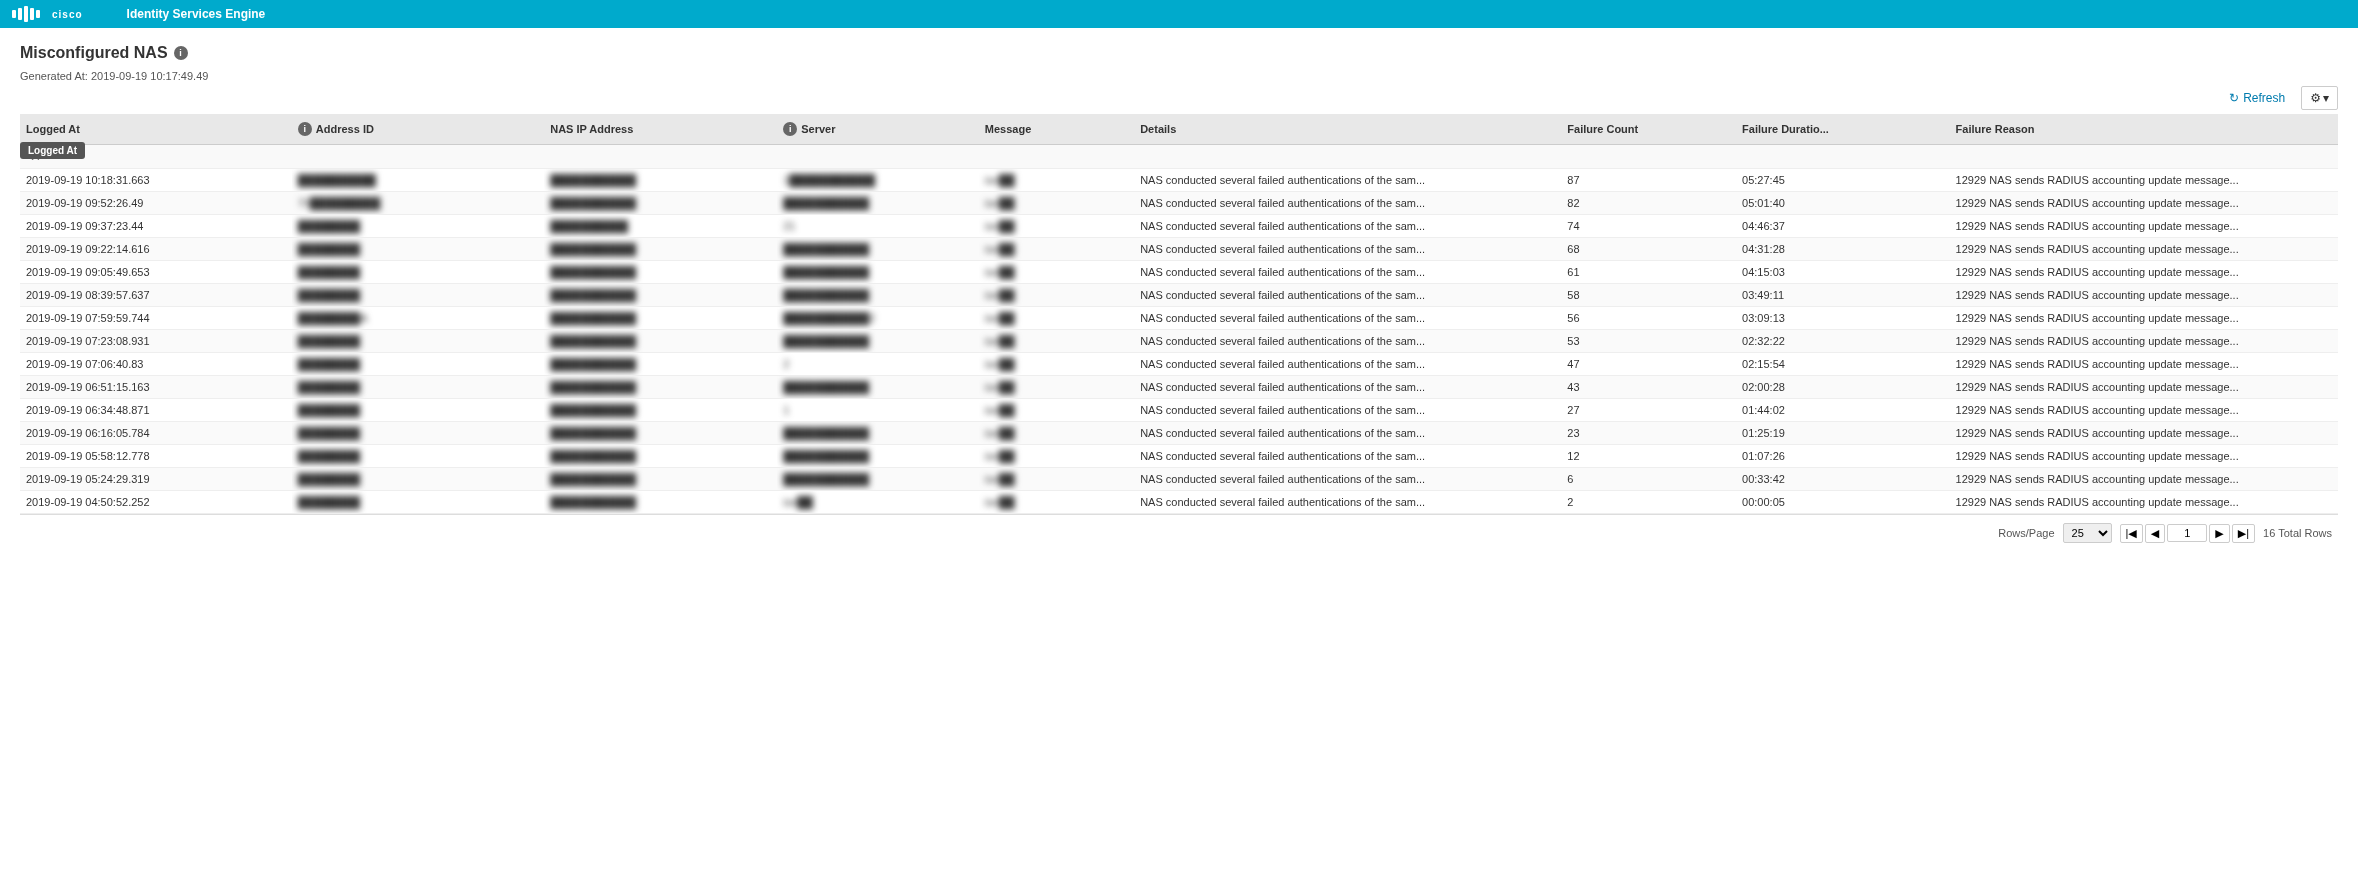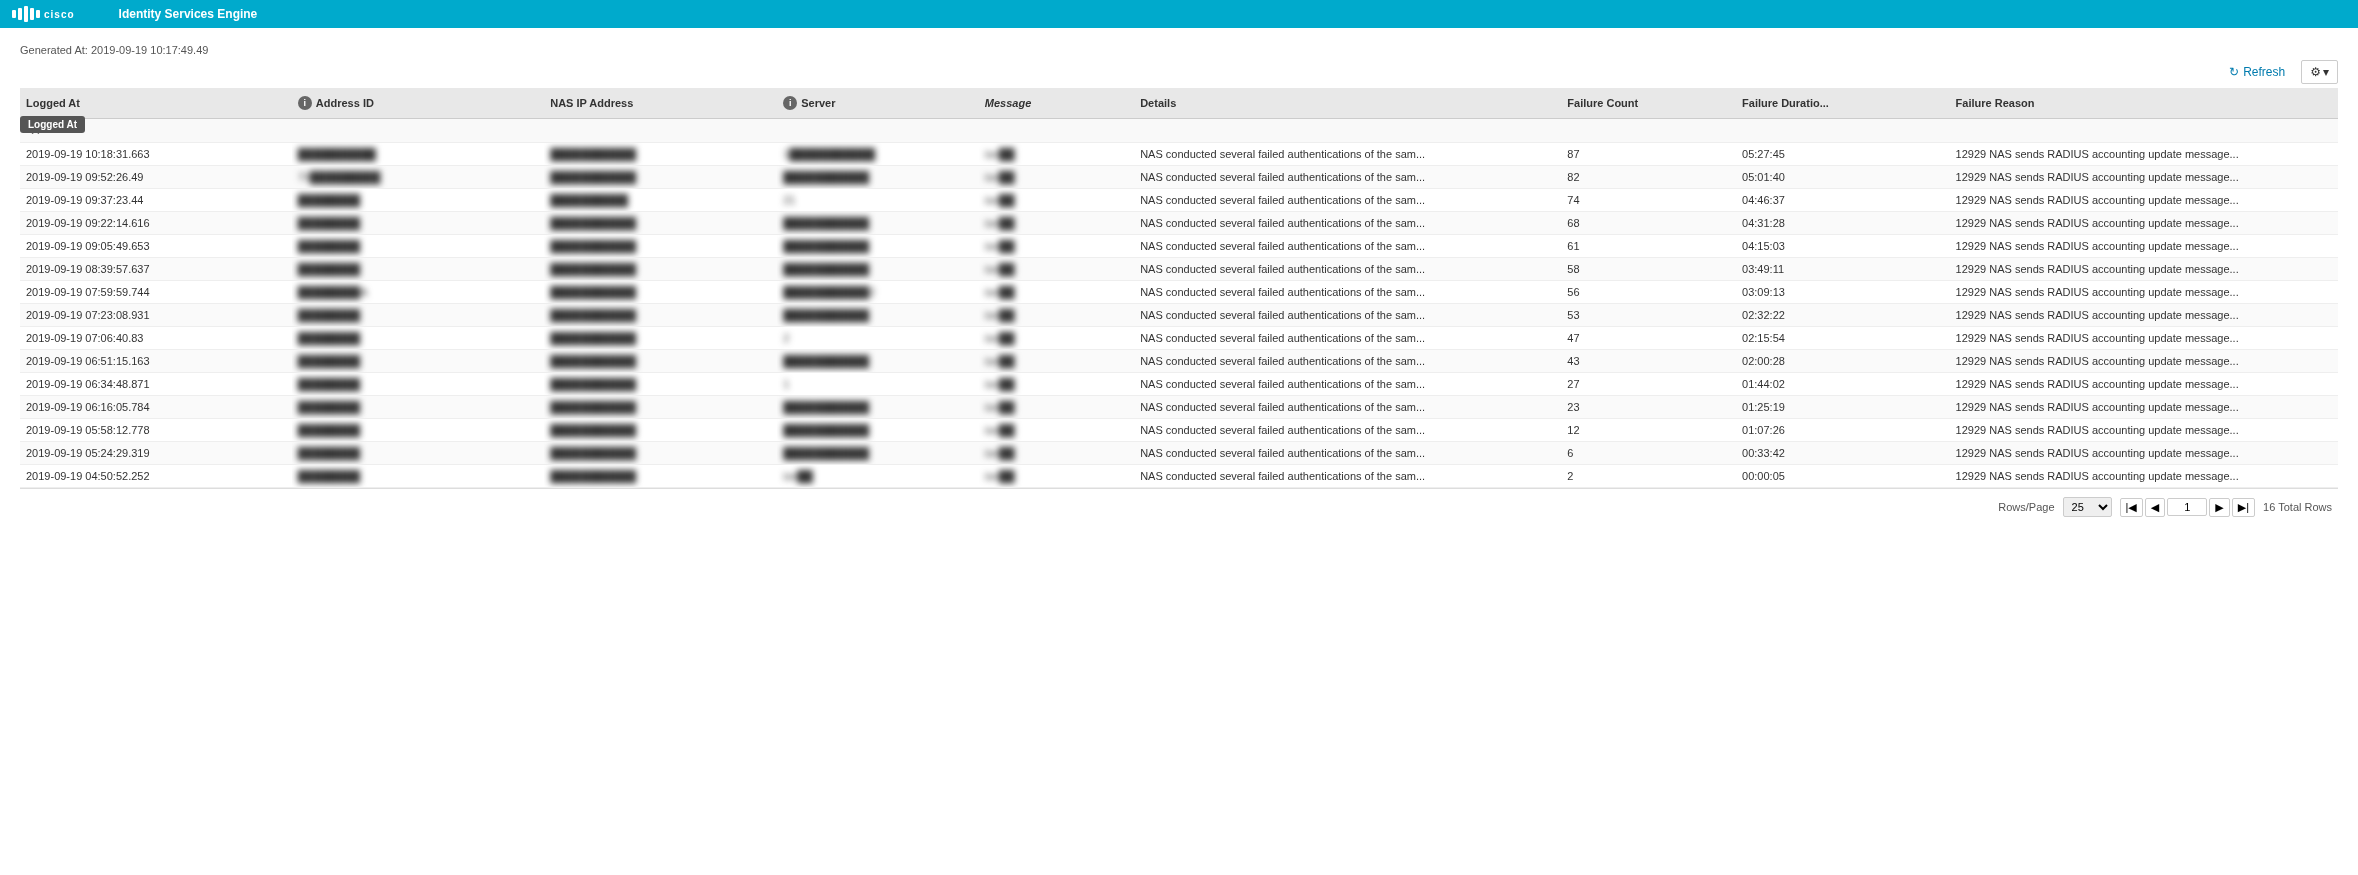--- a/index.html
+++ b/index.html
@@ -10,21 +10,21 @@
       background: #00aacc;
       height: 28px;
       display: flex;
       align-items: center;
       padding: 0 12px;
       gap: 8px;
     }
     .top-bar-logo {
       display: flex;
       align-items: center;
-      gap: 0;
+      gap: 8px;
     }
     .cisco-logo {
       font-size: 10px;
       font-weight: bold;
       color: white;
       letter-spacing: 1px;
     }
     .app-title {
       color: white;
       font-size: 12px;
@@ -235,20 +235,24 @@
       <rect x="18" y="2" width="4" height="12" rx="1" fill="white"></rect>
       <rect x="24" y="4" width="4" height="8" rx="1" fill="white"></rect>
     </svg>
     <span class="cisco-logo">cisco</span>
   </div>
   <span class="app-title">Identity Services Engine</span>
 </div>
 
 <div class="main-content">
 
+  <div class="page-title">
+    <span>Misconfigured NAS</span>
+    <span class="info-icon">i</span>
+  </div>
   <div class="page-meta">Generated At: 2019-09-19 10:17:49.49</div>
 
   <div class="toolbar">
     <button class="refresh-btn">
       <span>↻</span>
       <span>Refresh</span>
     </button>
     <button class="settings-btn">
       <span>⚙</span>
       <span>▾</span>
@@ -272,21 +276,21 @@
         </th>
         <th class="sortable" style="min-width:120px;">
           <span>NAS IP Address</span>
         </th>
         <th class="sortable" style="min-width:80px;">
           <div class="col-header-with-icon">
             <span class="info-icon">i</span>
             <span>Server</span>
           </div>
         </th>
-        <th class="sortable" style="min-width:80px;font-style:italic;">
+        <th class="sortable" style="min-width:80px;">
           <span>Message</span>
         </th>
         <th class="sortable" style="min-width:220px;">
           <span>Details</span>
         </th>
         <th class="sortable" style="min-width:90px;">
           <span>Failure Count</span>
         </th>
         <th class="sortable" style="min-width:110px;">
           <span>Failure Duratio...</span>

